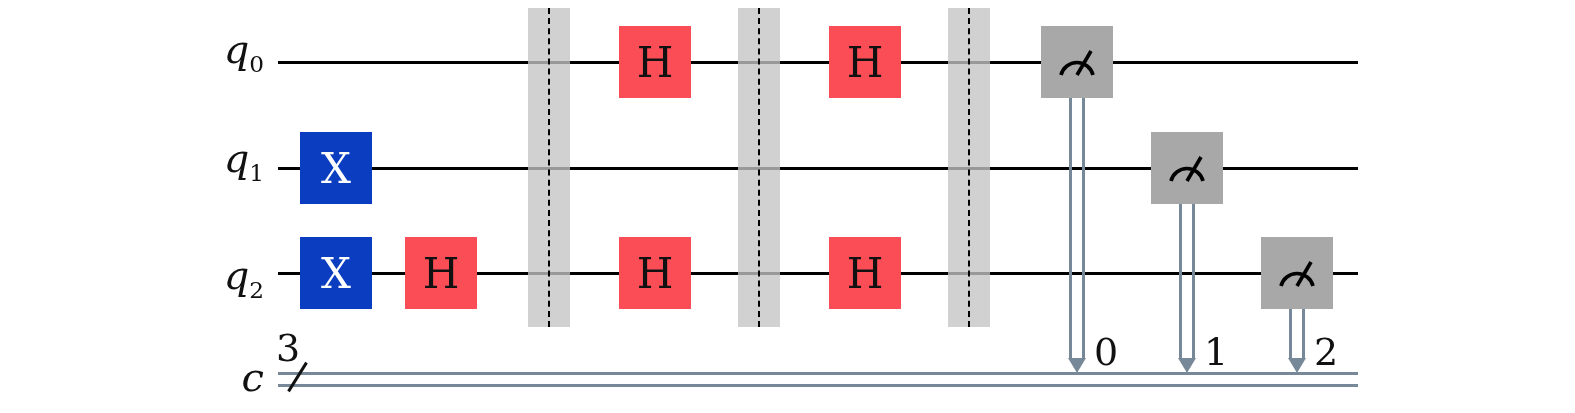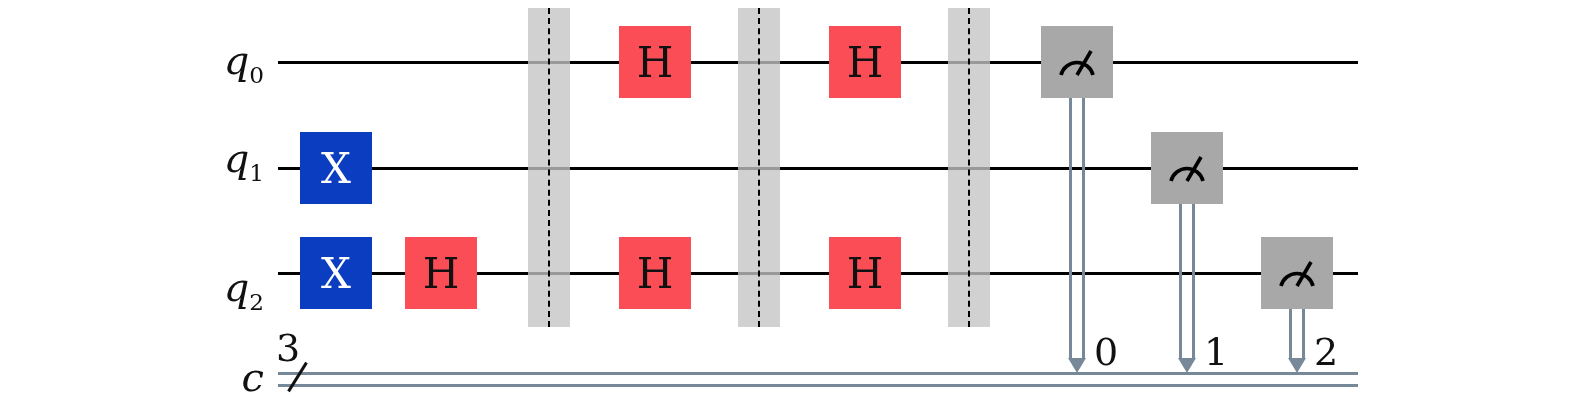--- a/index.html
+++ b/index.html
@@ -111,23 +111,23 @@
 <body>
 
 <div class="figure" style="--xc: #0b3dc0; --hc: #fa4d56; --mc: #a8a8a8; --bc: #c4c4c4; --cw: #778899;">
 
   <div class="qwire" style="top:60.5px"></div>
   <div class="qwire" style="top:166.5px"></div>
   <div class="qwire" style="top:271.5px"></div>
 
   <div class="cwire"></div>
 
-  <div class="wire-label" style="top:62px"><span>q</span><sub>0</sub></div>
+  <div class="wire-label" style="top:51px"><span>q</span><sub>0</sub></div>
   <div class="wire-label" style="top:160px"><span>q</span><sub>1</sub></div>
-  <div class="wire-label" style="top:289px"><span>q</span><sub>2</sub></div>
+  <div class="wire-label" style="top:277px"><span>q</span><sub>2</sub></div>
   <div class="wire-label" style="top:379px"><span>c</span></div>
 
   <div class="count-label">3</div>
   <div class="slash"></div>
 <div class="gate x" style="left: 336px; top: 168px;">X</div>
     <div class="gate x" style="left: 336px; top: 273px;">X</div>
     <div class="gate h" style="left: 441px; top: 273px;">H</div>
     <div class="barrier" style="left: 549px;">
       <div class="barrier-bg"></div>
       <div class="barrier-line"></div>

